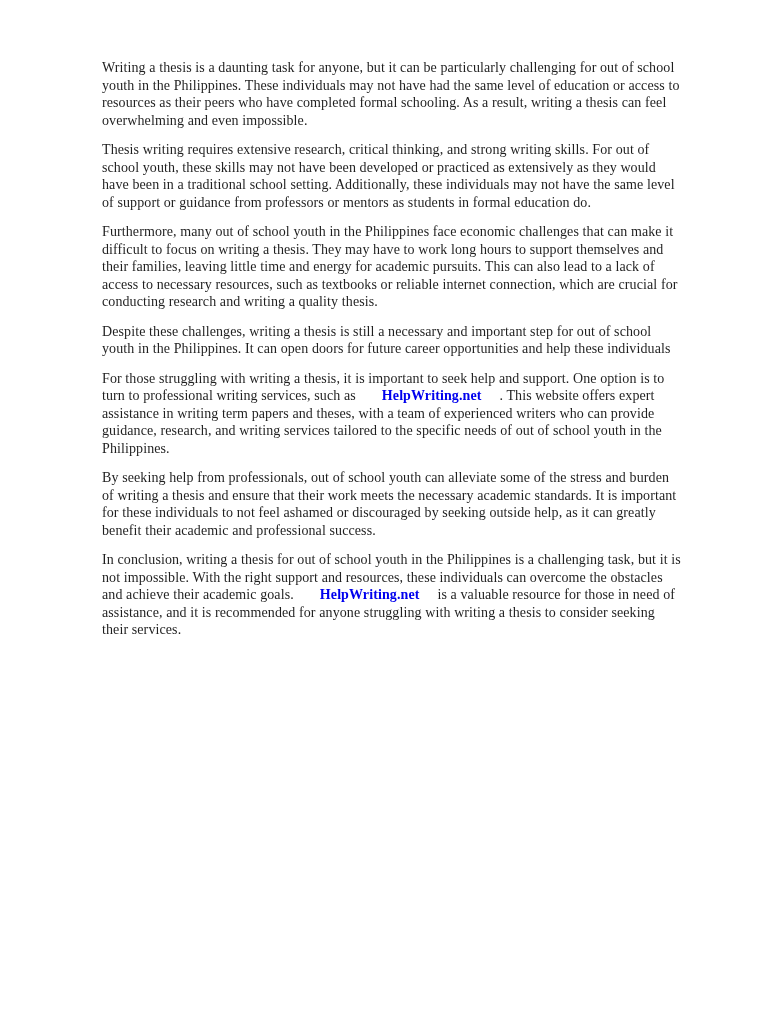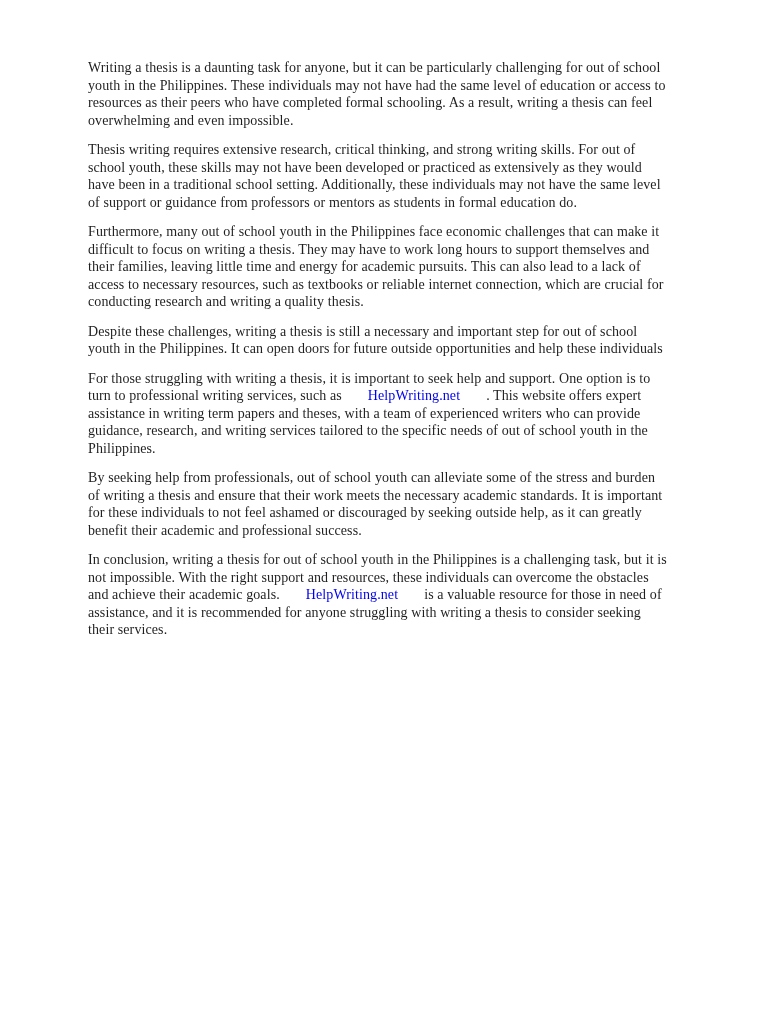--- a/index.html
+++ b/index.html
@@ -17,46 +17,46 @@
   .page {
     position: absolute;
     left: 0;
     top: 0;
     width: 768px;
     height: 1024px;
     background: var(--page-bg, #ffffff);
   }
   .doc-text {
     position: absolute;
-    left: 88px;
+    left: 102px;
     top: 59px;
     width: 660px;
     color: var(--text-color, #1f1f1f);
     font-size: 14px;
     line-height: 17.5px;
     letter-spacing: 0.1px;
   }
   .doc-text p {
     margin: 0 0 12px 0;
     white-space: nowrap;
   }
   .doc-link {
     color: var(--link-color, #0000ee);
-    font-weight: normal;
+    font-weight: bold;
     margin-left: 26px;
-    margin-right: 26px;
+    margin-right: 18px;
     cursor: pointer;
   }
 </style>
 </head>
 <body>
 
 <div class="page">
   <div class="doc-text">
       <p><span>Writing a thesis is a daunting task for anyone, but it can be particularly challenging for out of school</span><br><span>youth in the Philippines. These individuals may not have had the same level of education or access to</span><br><span>resources as their peers who have completed formal schooling. As a result, writing a thesis can feel</span><br><span>overwhelming and even impossible.</span></p>
       <p><span>Thesis writing requires extensive research, critical thinking, and strong writing skills. For out of</span><br><span>school youth, these skills may not have been developed or practiced as extensively as they would</span><br><span>have been in a traditional school setting. Additionally, these individuals may not have the same level</span><br><span>of support or guidance from professors or mentors as students in formal education do.</span></p>
       <p><span>Furthermore, many out of school youth in the Philippines face economic challenges that can make it</span><br><span>difficult to focus on writing a thesis. They may have to work long hours to support themselves and</span><br><span>their families, leaving little time and energy for academic pursuits. This can also lead to a lack of</span><br><span>access to necessary resources, such as textbooks or reliable internet connection, which are crucial for</span><br><span>conducting research and writing a quality thesis.</span></p>
-      <p><span>Despite these challenges, writing a thesis is still a necessary and important step for out of school</span><br><span>youth in the Philippines. It can open doors for future outside opportunities and help these individuals</span><br></p>
+      <p><span>Despite these challenges, writing a thesis is still a necessary and important step for out of school</span><br><span>youth in the Philippines. It can open doors for future career opportunities and help these individuals</span><br></p>
       <p><span>For those struggling with writing a thesis, it is important to seek help and support. One option is to</span><br><span>turn to professional writing services, such as</span><span class="doc-link">HelpWriting.net</span><span>. This website offers expert</span><br><span>assistance in writing term papers and theses, with a team of experienced writers who can provide</span><br><span>guidance, research, and writing services tailored to the specific needs of out of school youth in the</span><br><span>Philippines.</span></p>
       <p><span>By seeking help from professionals, out of school youth can alleviate some of the stress and burden</span><br><span>of writing a thesis and ensure that their work meets the necessary academic standards. It is important</span><br><span>for these individuals to not feel ashamed or discouraged by seeking outside help, as it can greatly</span><br><span>benefit their academic and professional success.</span></p>
       <p><span>In conclusion, writing a thesis for out of school youth in the Philippines is a challenging task, but it is</span><br><span>not impossible. With the right support and resources, these individuals can overcome the obstacles</span><br><span>and achieve their academic goals.</span><span class="doc-link">HelpWriting.net</span><span>is a valuable resource for those in need of</span><br><span>assistance, and it is recommended for anyone struggling with writing a thesis to consider seeking</span><br><span>their services.</span></p>
     </div>
 </div>
 
 </body></html>

